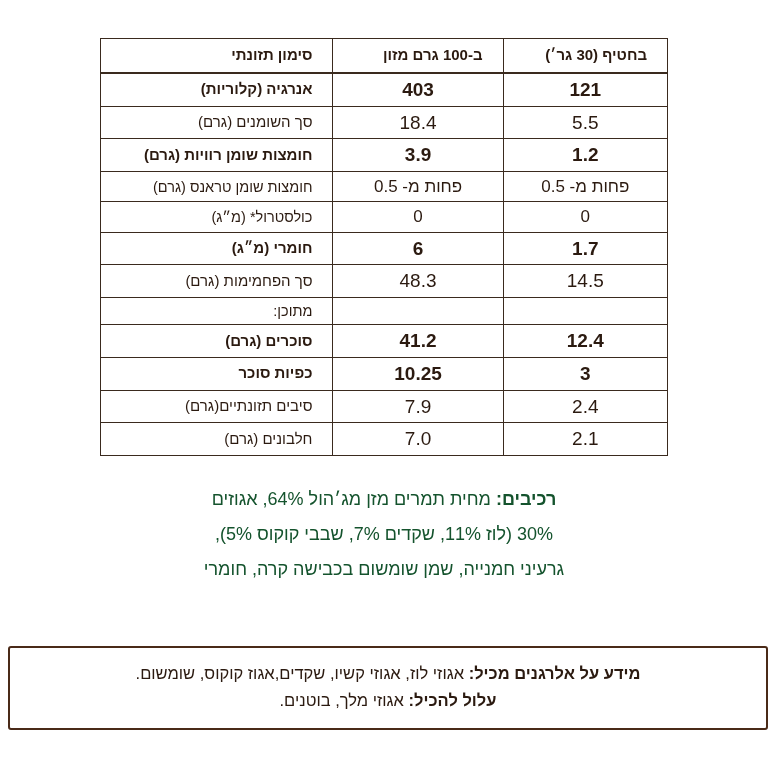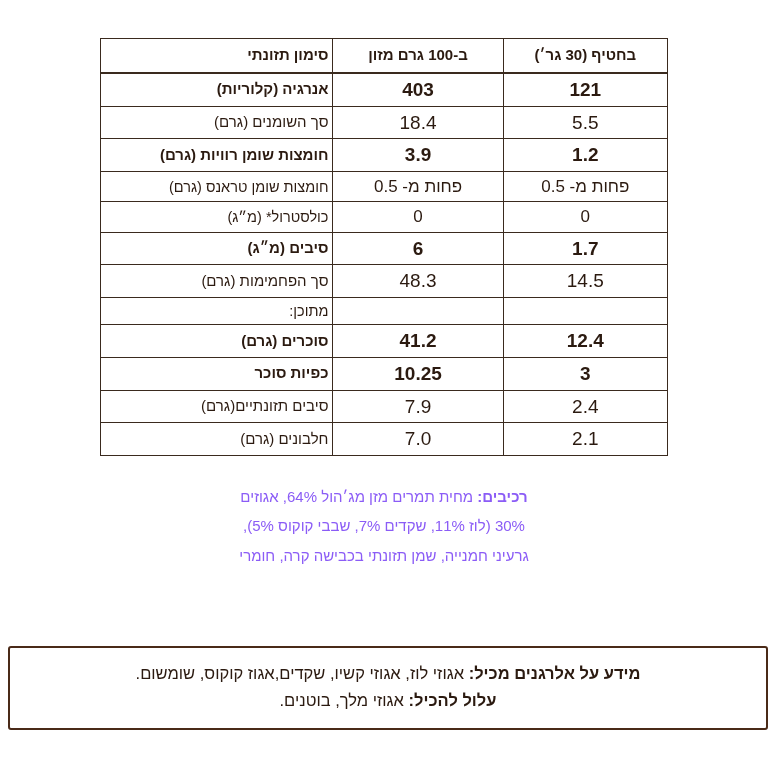--- a/index.html
+++ b/index.html
@@ -35,57 +35,57 @@
     table-layout: fixed;
     font-size: 15px;
   }
   table.nutrition col.c-label { width: 41%; }
   table.nutrition col.c-100   { width: 30%; }
   table.nutrition col.c-serv  { width: 29%; }
 
   table.nutrition th,
   table.nutrition td {
     border: 1px solid #3a2a1e;
-    padding: 4px 4px;
+    padding: 4px 20px;
     vertical-align: middle;
     line-height: 1.25;
     background: #fff;
   }
   table.nutrition thead th {
     font-weight: bold;
     font-size: 15px;
     padding-top: 7px;
     padding-bottom: 7px;
     border-bottom-width: 2px;
   }
   th.head-label { text-align: right; }
-  th.head-num   { text-align: center; }
+  th.head-num   { text-align: right; }
 
   td.lbl {
     text-align: right;
     font-size: 15px;
   }
   td.num {
     text-align: center;
     font-size: 19px;
   }
   tr.bold td { font-weight: bold; }
   tr.bold td.lbl { font-weight: bold; }
   td.small { font-size: 14px; }
   tr.sub td.lbl { font-size: 14.5px; }
   tr.sub td.num { font-size: 17px; }
 
   
   .ingredients {
     width: 640px;
     margin: 26px auto 0 auto;
     text-align: center;
-    font-size: 15px;
+    font-size: 18px;
     line-height: 1.95;
-    color: #8b5cf6;
+    color: #14532d;
   }
   .ingredients b { font-weight: bold; }
 
   
   .allergens {
     position: absolute;
     right: 0;
     left: 8px;
     bottom: 38px;
     border: 2px solid #4a2a18;
@@ -141,21 +141,21 @@
           <td class="lbl small">חומצות שומן טראנס (גרם)</td>
         </tr>
         <tr class="sub">
           <td class="num small">0</td>
           <td class="num small">0</td>
           <td class="lbl small">כולסטרול* (מ״ג)</td>
         </tr>
         <tr class="bold">
           <td class="num">1.7</td>
           <td class="num">6</td>
-          <td class="lbl">סיבים (מ״ג)</td>
+          <td class="lbl">חומרי (מ״ג)</td>
         </tr>
         <tr>
           <td class="num">14.5</td>
           <td class="num">48.3</td>
           <td class="lbl">סך הפחמימות (גרם)</td>
         </tr>
         <tr class="sub">
           <td class="num"></td>
           <td class="num"></td>
           <td class="lbl">מתוכן:</td>
@@ -183,21 +183,21 @@
       </tbody>
     </table>
   </div>
 
   <div class="ingredients">
     <div>
       <b>רכיבים:</b>
       <span>מחית תמרים מזן מג׳הול  64%, אגוזים</span>
     </div>
     <div>30% (לוז 11%, שקדים 7%, שבבי קוקוס 5%),</div>
-    <div>גרעיני חמנייה, שמן תזונתי בכבישה קרה, חומרי</div>
+    <div>גרעיני חמנייה, שמן שומשום בכבישה קרה, חומרי</div>
   </div>
 
   <div class="allergens">
     <span class="line">
       <b>מידע על אלרגנים מכיל:</b>
       <span>אגוזי לוז, אגוזי קשיו, שקדים,אגוז קוקוס, שומשום.</span>
     </span>
     <span class="line">
       <b>עלול להכיל:</b>
       <span>אגוזי מלך, בוטנים.</span>

